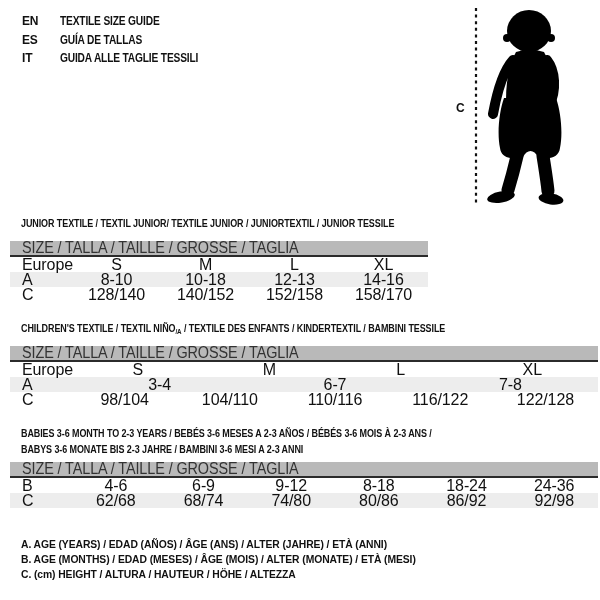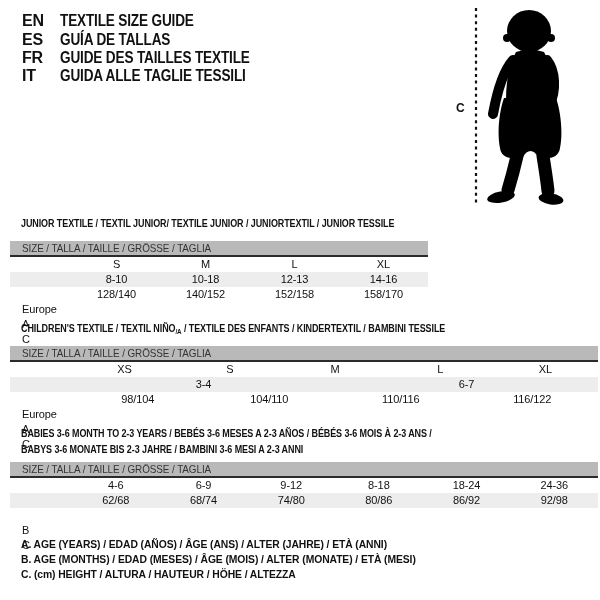--- a/index.html
+++ b/index.html
@@ -3,65 +3,61 @@
 <meta charset="utf-8">
 <style>
   html,body{margin:0;padding:0;}
   .page{
     position:relative;width:600px;height:600px;background:#ffffff;overflow:hidden;
     font-family:"Liberation Sans",sans-serif;color:#111;
     -webkit-font-smoothing:antialiased;
   }
   
   .lang-block{position:absolute;left:22px;top:12px;}
-  .lang-row{display:flex;height:18.4px;align-items:center;font-weight:700;font-size:16px;letter-spacing:-0.2px;}
+  .lang-row{display:flex;height:18.4px;align-items:center;font-weight:700;font-size:12px;letter-spacing:-0.2px;}
   .lang-code{width:38px;flex:0 0 38px;}
   .lang-label{white-space:nowrap;transform:scaleX(0.85);transform-origin:0 50%;}
   
   .figure-svg{position:absolute;left:470px;top:8px;}
   .height-label{position:absolute;left:456px;top:101px;font-weight:700;font-size:12px;}
   
   .section-title{
     position:absolute;left:21px;font-weight:700;font-size:11.5px;white-space:nowrap;
     transform:scaleX(0.78);transform-origin:0 0;line-height:15.5px;letter-spacing:-0.1px;
   }
   .sub{font-size:8px;vertical-align:-2px;}
   
-  .size-table{position:absolute;font-size:11px;letter-spacing:-0.1px;}
+  .size-table{position:absolute;font-size:16px;letter-spacing:-0.1px;}
   .thead{
     background:#b9b9b9;height:14px;line-height:14px;color:#333;
     border-bottom:2px solid #2b2b2b;padding-left:12px;white-space:nowrap;overflow:hidden;
   }
   .thead span{display:inline-block;transform:scaleX(0.9);transform-origin:0 50%;}
   .trow{display:flex;height:15px;line-height:15px;}
   .trow.alt{background:#ededed;}
-  .c0{flex:0 0 62px;width:62px;box-sizing:border-box;padding-left:12px;text-align:left;margin-top:45px;}
+  .c0{flex:0 0 62px;width:62px;box-sizing:border-box;padding-left:12px;text-align:left;}
   .c{flex:1;text-align:center;}
   
   .footnotes{position:absolute;left:21px;top:537px;}
   .footnote{height:15.2px;line-height:15.2px;font-weight:700;font-size:11.5px;white-space:nowrap;
     transform:scaleX(0.9);transform-origin:0 50%;letter-spacing:-0.1px;}
 </style>
 </head>
 <body>
 
 <div class="page">
 
   <div class="lang-block">
     <div class="lang-row">
       <span class="lang-code">EN</span>
       <span class="lang-label">TEXTILE SIZE GUIDE</span>
     </div>
     <div class="lang-row">
       <span class="lang-code">ES</span>
       <span class="lang-label">GUÍA DE TALLAS</span>
-    </div>
-    <div class="lang-row">
-      <span class="lang-code">FR</span>
-      <span class="lang-label">GUIDE DES TAILLES TEXTILE</span>
     </div>
     <div class="lang-row">
       <span class="lang-code">IT</span>
       <span class="lang-label">GUIDA ALLE TAGLIE TESSILI</span>
     </div>
   </div>
 
   <svg class="figure-svg" width="106" height="200" viewBox="0 0 106 200">
     <line x1="6" y1="0" x2="6" y2="197" stroke="#111" stroke-width="2.2" stroke-dasharray="3 3.6"></line>
     <g fill="#000" stroke="none">
@@ -111,37 +107,38 @@
     </div>
   </div>
 
   <div class="section-title" style="top:321px;"><span>CHILDREN'S TEXTILE / TEXTIL NIÑO</span><span class="sub">/A</span><span> / TEXTILE DES ENFANTS / KINDERTEXTIL / BAMBINI TESSILE</span></div>
   <div class="size-table" style="left:10px;top:346px;width:588px;">
     <div class="thead">
       <span>SIZE / TALLA / TAILLE / GRÖSSE / TAGLIA</span>
     </div>
     <div class="trow">
       <span class="c0">Europe</span>
-      <span class="c">XS</span>
       <span class="c">S</span>
       <span class="c">M</span>
       <span class="c">L</span>
       <span class="c">XL</span>
     </div>
     <div class="trow alt">
       <span class="c0">A</span>
       <span class="c">3-4</span>
       <span class="c">6-7</span>
+      <span class="c">7-8</span>
     </div>
     <div class="trow">
       <span class="c0">C</span>
       <span class="c">98/104</span>
       <span class="c">104/110</span>
       <span class="c">110/116</span>
       <span class="c">116/122</span>
+      <span class="c">122/128</span>
     </div>
   </div>
 
   <div class="section-title" style="top:426px;">
     <div>BABIES 3-6 MONTH TO 2-3 YEARS / BEBÉS 3-6 MESES A 2-3 AÑOS / BÉBÉS 3-6 MOIS À 2-3 ANS /</div>
     <div>BABYS 3-6 MONATE BIS 2-3 JAHRE / BAMBINI 3-6 MESI A 2-3 ANNI</div>
   </div>
   <div class="size-table" style="left:10px;top:462px;width:588px;">
     <div class="thead">
       <span>SIZE / TALLA / TAILLE / GRÖSSE / TAGLIA</span>

